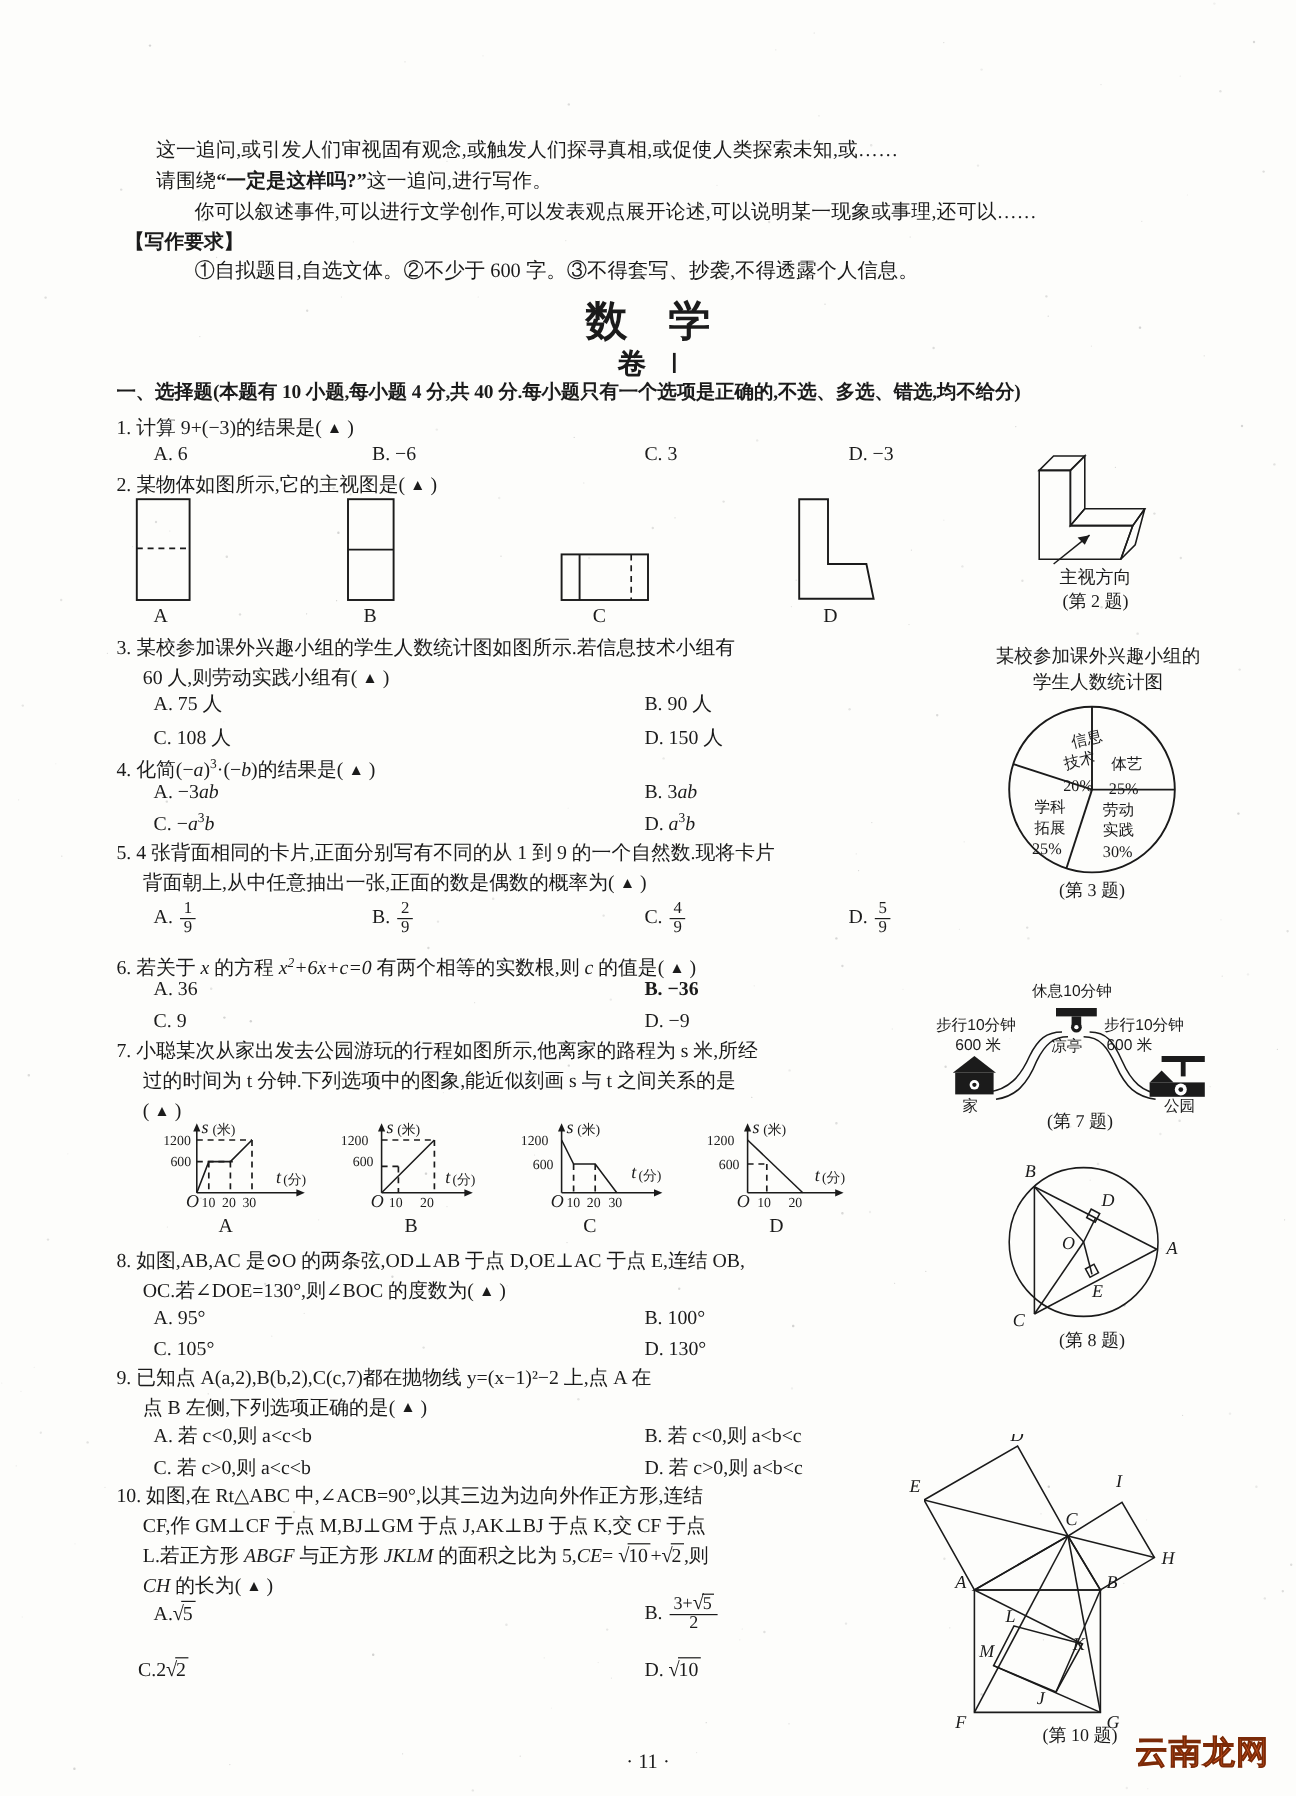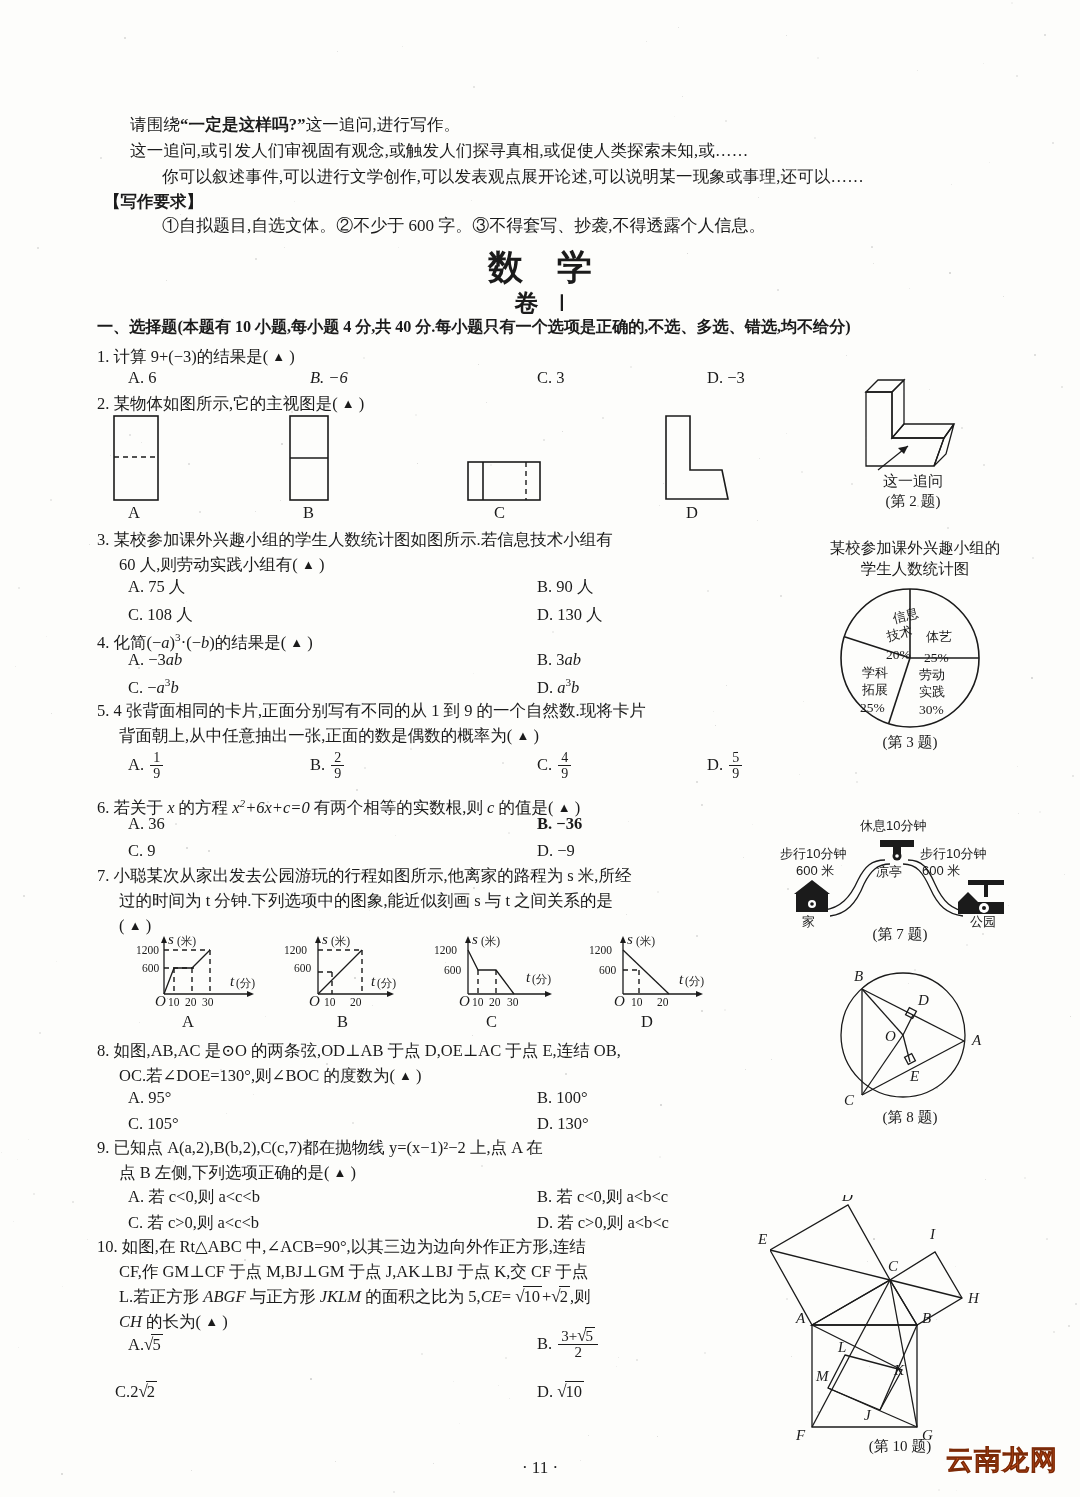--- a/index.html
+++ b/index.html
@@ -382,22 +382,22 @@
     <span class="speck" style="left:168px;top:183px;width:2.3px;height:2.3px;opacity:0.37"></span>
     <span class="speck" style="left:713px;top:711px;width:0.8px;height:0.8px;opacity:0.40"></span>
     <span class="speck" style="left:588px;top:1435px;width:0.9px;height:0.9px;opacity:0.65"></span>
     <span class="speck" style="left:130px;top:378px;width:2.2px;height:2.2px;opacity:0.65"></span>
     <span class="speck" style="left:472px;top:1035px;width:1.4px;height:1.4px;opacity:0.64"></span>
   </div>
 
 <div class="content">
 
   <div class="essay">
+    <div class="ln">这一追问,或引发人们审视固有观念,或触发人们探寻真相,或促使人类探索未知,或……</div>
     <div class="ln">请围绕<b>“一定是这样吗?”</b>这一追问,进行写作。</div>
-    <div class="ln">这一追问,或引发人们审视固有观念,或触发人们探寻真相,或促使人类探索未知,或……</div>
     <div class="ln indent">你可以叙述事件,可以进行文学创作,可以发表观点展开论述,可以说明某一现象或事理,还可以……</div>
   </div>
   <div class="req-title">【写作要求】</div>
   <div class="req-body">①自拟题目,自选文体。②不少于 600 字。③不得套写、抄袭,不得透露个人信息。</div>
 
   <div class="subject">数学</div>
   <div class="paper-no">
     <span>卷</span><span class="rn">Ⅰ</span>
   </div>
 
@@ -406,21 +406,21 @@
   <div class="q" style="left:97px; top:344px;">
     <div class="stem">
       <span>1.</span>
       <span>计算 9+(−3)的结果是(</span>
       <span class="tri">▲</span>
       <span>)</span>
     </div>
   </div>
   <div class="opts">
     <div class="opt" style="left:128px; top:368px;">A. 6</div>
-    <div class="opt" style="left:310px; top:368px;font-style:italic;">B. −6</div>
+    <div class="opt" style="left:310px; top:368px;">B. −6</div>
     <div class="opt" style="left:537px; top:368px;">C. 3</div>
     <div class="opt" style="left:707px; top:368px;">D. −3</div>
   </div>
 
   <div class="q" style="left:97px; top:391px;">
     <div class="stem">
       <span>2.</span>
       <span>某物体如图所示,它的主视图是(</span>
       <span class="tri">▲</span>
       <span>)</span>
@@ -465,39 +465,39 @@
       <path class="stroke-thin" d="M18 26 L18 100 L86 100 L96 72 L44 72 L44 26 Z"></path>
       <path class="stroke-thin" d="M18 26 L30 14 L56 14 L44 26 Z"></path>
       <path class="stroke-thin" d="M44 26 L56 14 L56 58 L44 72 Z"></path>
       <path class="stroke-thin" d="M44 72 L96 72 L106 58 L56 58 Z"></path>
       <path class="stroke-thin" d="M96 72 L106 58 L98 88 L86 100 Z"></path>
 
       <line class="stroke-thin" x1="30" y1="104" x2="60" y2="80"></line>
       <polygon points="60,80 50,82 56,88" fill="#1b1b1b"></polygon>
     </svg>
   </div>
-  <div class="fig-cap" style="position:absolute; left:848px; top:472px; width:130px; font-size:15px;">这一追问</div>
+  <div class="fig-cap" style="position:absolute; left:848px; top:472px; width:130px; font-size:15px;">主视方向</div>
   <div class="fig-cap" style="position:absolute; left:848px; top:492px; width:130px;">(第 2 题)</div>
 
   <div class="q" style="left:97px; top:527px;">
     <div class="stem">
       <span>3.</span>
       <span>某校参加课外兴趣小组的学生人数统计图如图所示.若信息技术小组有</span>
     </div>
     <div class="stem2">
       <span>60 人,则劳动实践小组有(</span>
       <span class="tri">▲</span>
       <span>)</span>
     </div>
   </div>
   <div class="opts">
     <div class="opt" style="left:128px; top:576px;">A. 75 人</div>
     <div class="opt" style="left:537px; top:576px;">B. 90 人</div>
     <div class="opt" style="left:128px; top:604px;">C. 108 人</div>
-    <div class="opt" style="left:537px; top:604px;">D. 130 人</div>
+    <div class="opt" style="left:537px; top:604px;">D. 150 人</div>
   </div>
 
   <div class="fig-title" style="position:absolute; left:770px; top:537px; width:290px;">
     <div>某校参加课外兴趣小组的</div>
     <div>学生人数统计图</div>
   </div>
   <div class="fig" style="left:810px; top:583px;">
     <svg width="200" height="150" viewBox="0 0 200 150">
       <circle class="stroke" cx="100" cy="75" r="69"></circle>
 

